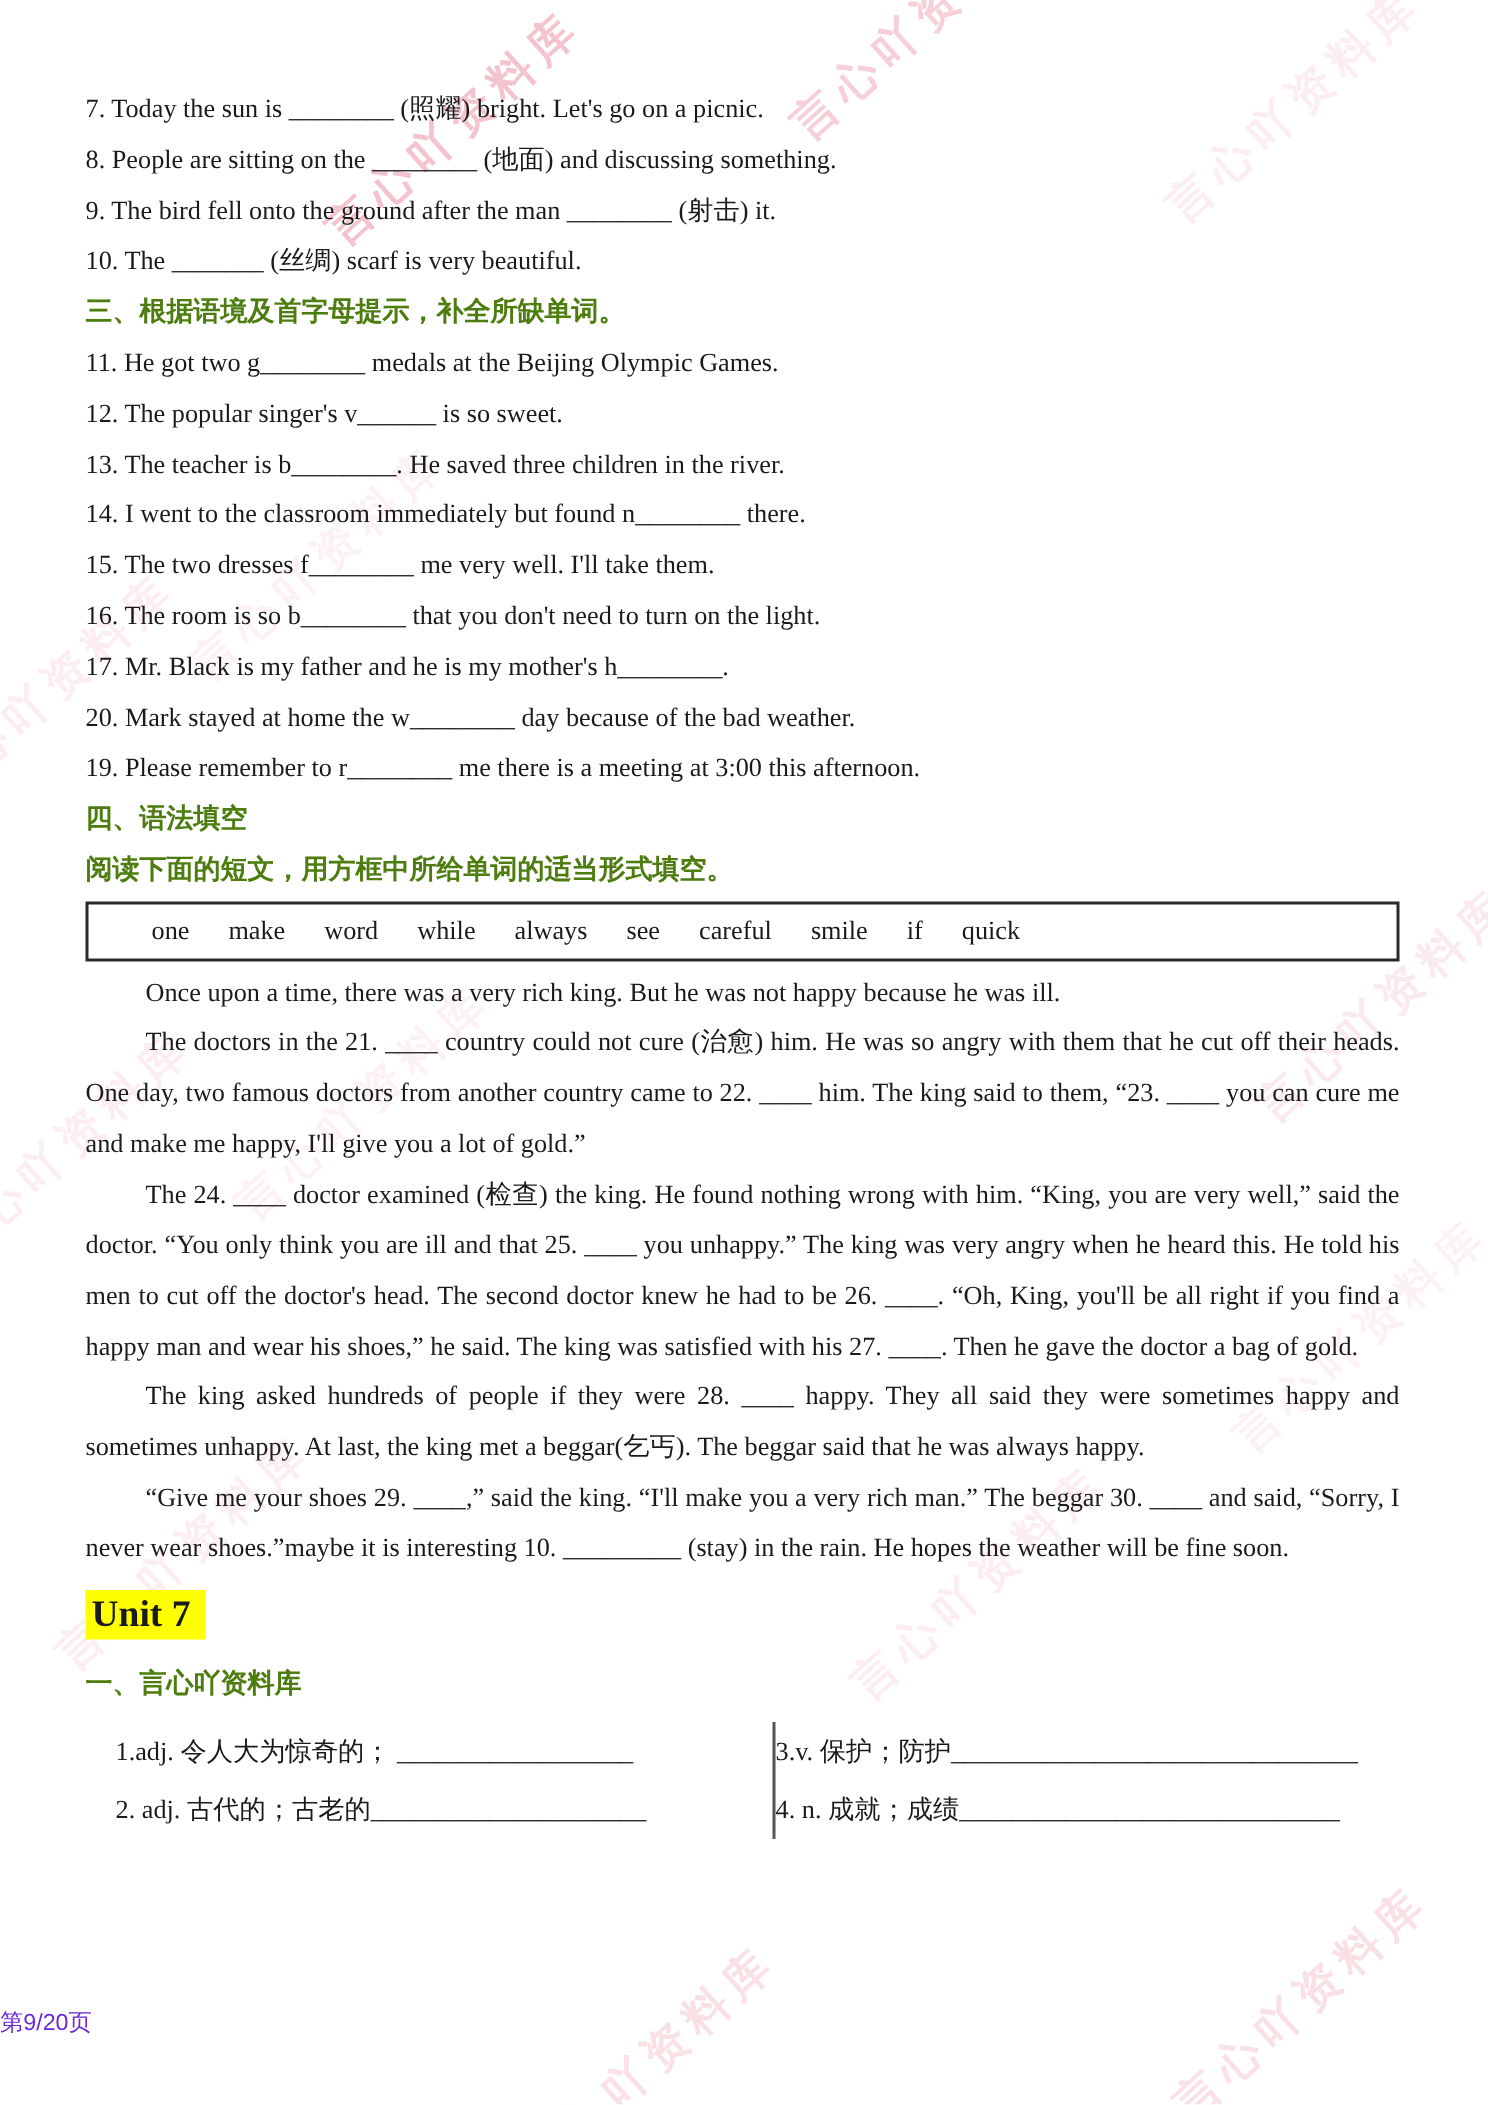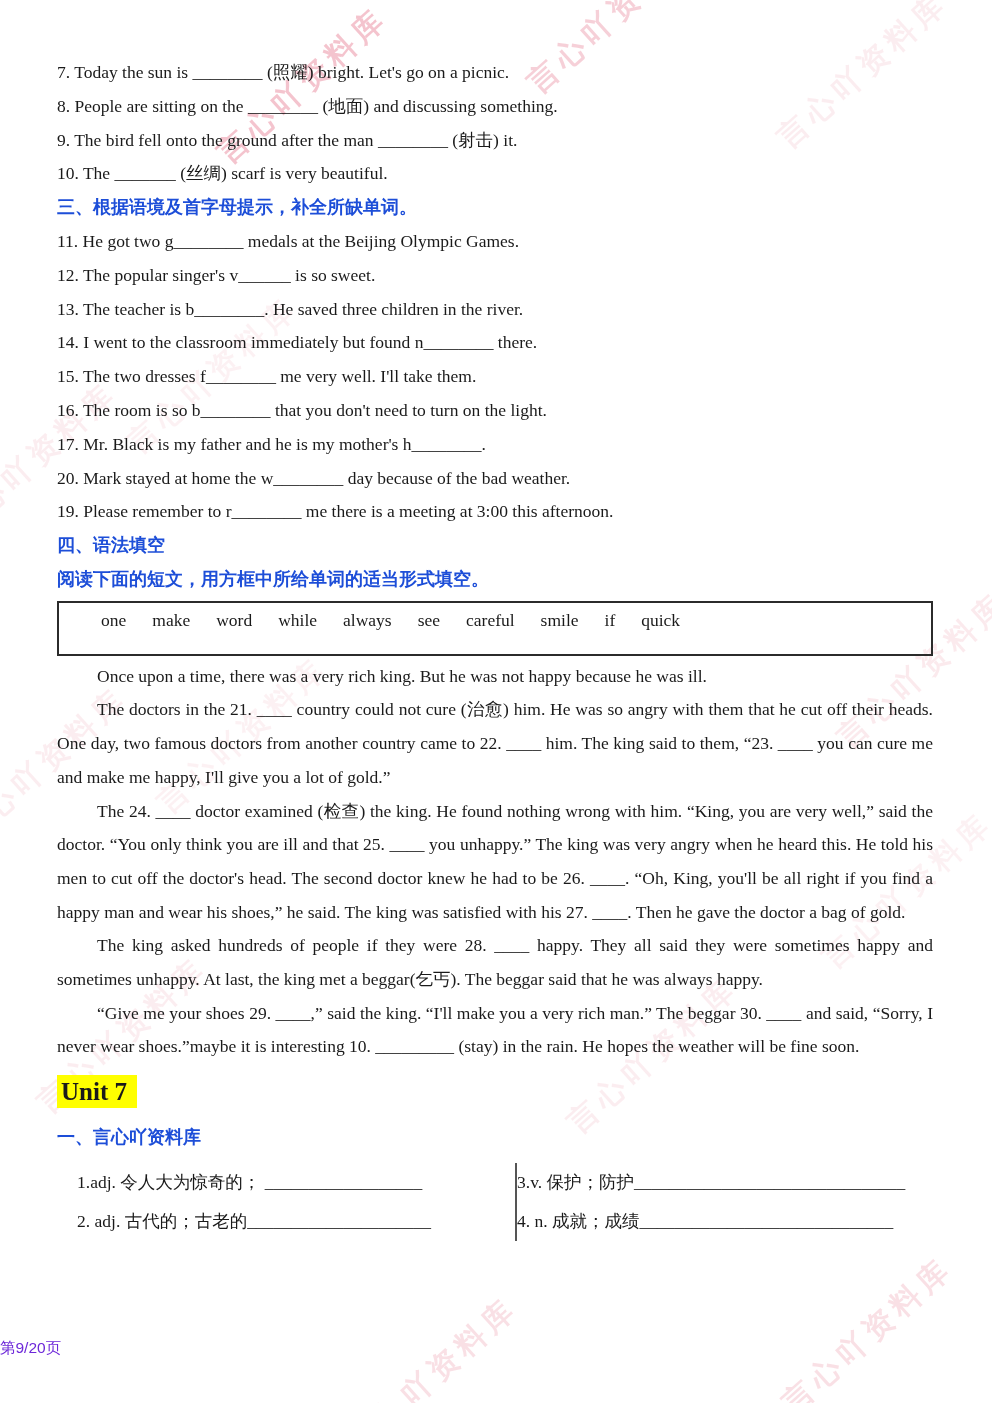--- a/index.html
+++ b/index.html
@@ -5,25 +5,25 @@
   html,body { margin:0; padding:0; background:#ffffff; }
   .page {
     position:relative; width:992px; height:1403px; background:#ffffff;
     overflow:hidden; font-family:"Liberation Serif", serif; color:#1a1a1a;
   }
   .content { position:absolute; left:57px; top:56px; width:876px; }
 
   .qline { line-height:33.8px; font-size:17.5px; margin:0; }
   .sec-head {
     font-family:"Liberation Sans", sans-serif;
-    font-weight:bold; font-size:18px; line-height:33.8px; margin:0; color:#1d4ed8;
+    font-weight:bold; font-size:18px; line-height:33.8px; margin:0; color:#4d7c0f;
   }
 
   .word-box {
-    border:2px solid #2b2b2b; margin:4px 0 4px 0; padding:4px 8px 20px 42px;
+    border:2px solid #2b2b2b; margin:4px 0 4px 0; padding:4px 8px 4px 42px;
     line-height:26px;
   }
   .wb-word { display:inline-block; margin-right:26px; font-size:17.5px; }
 
   .passage { margin:0; }
   .para {
     text-align:justify; text-indent:40px; line-height:33.7px;
     font-size:17.5px; margin:0;
   }
 

